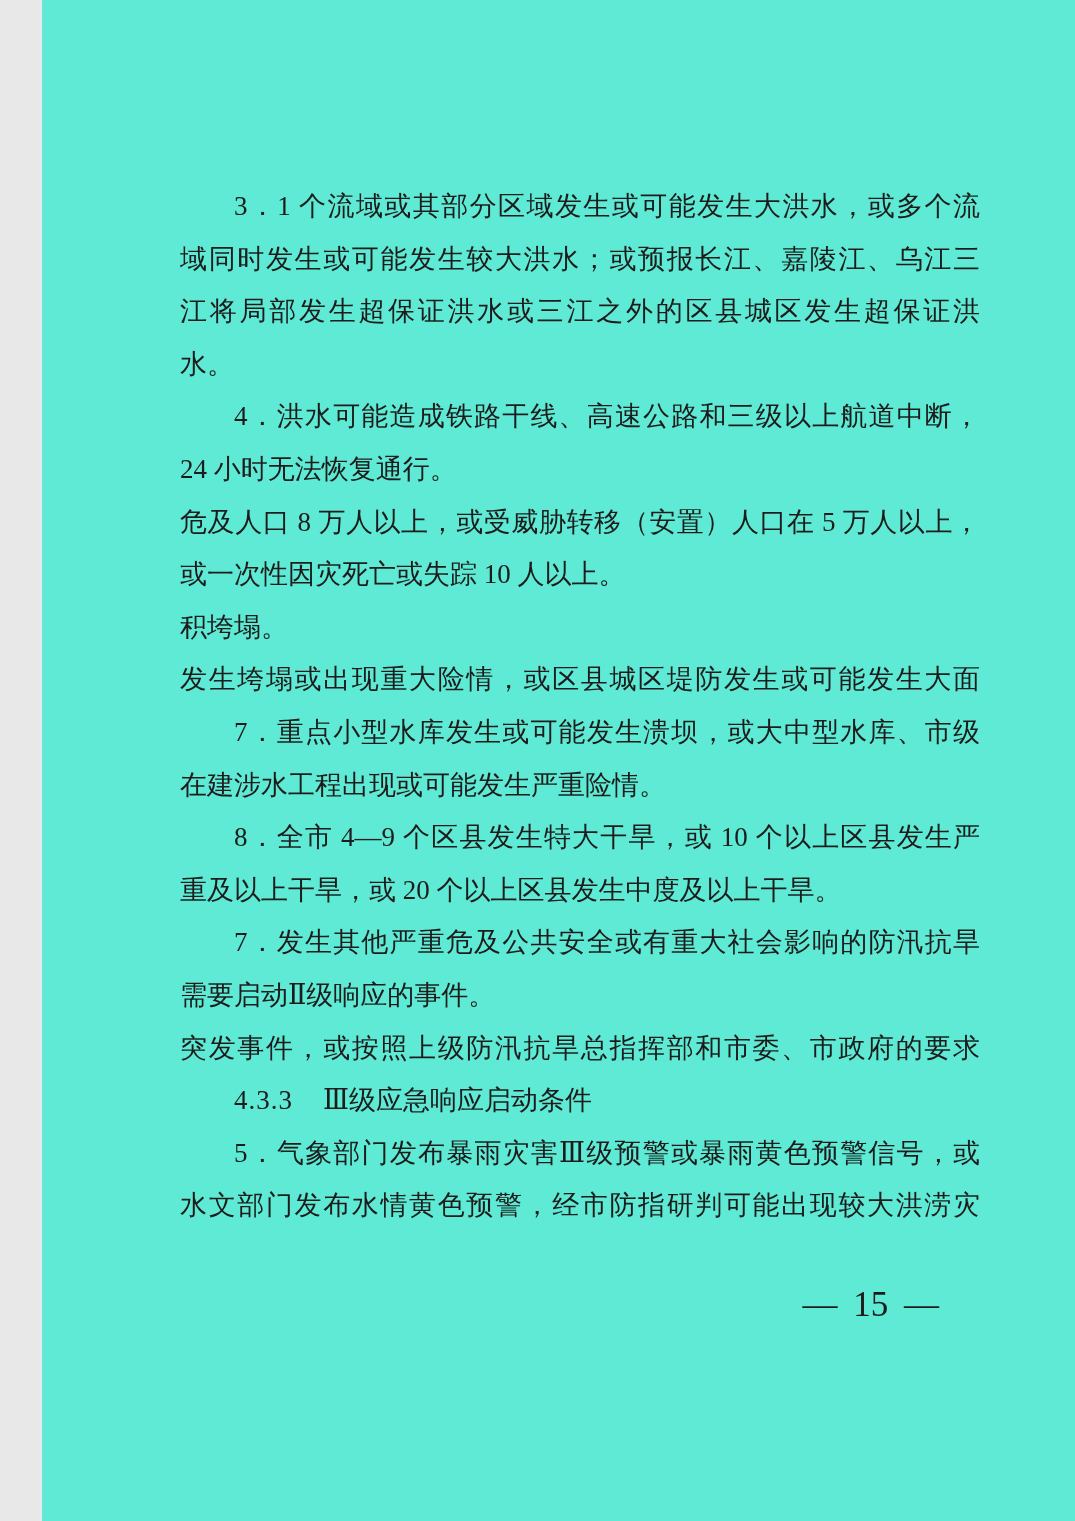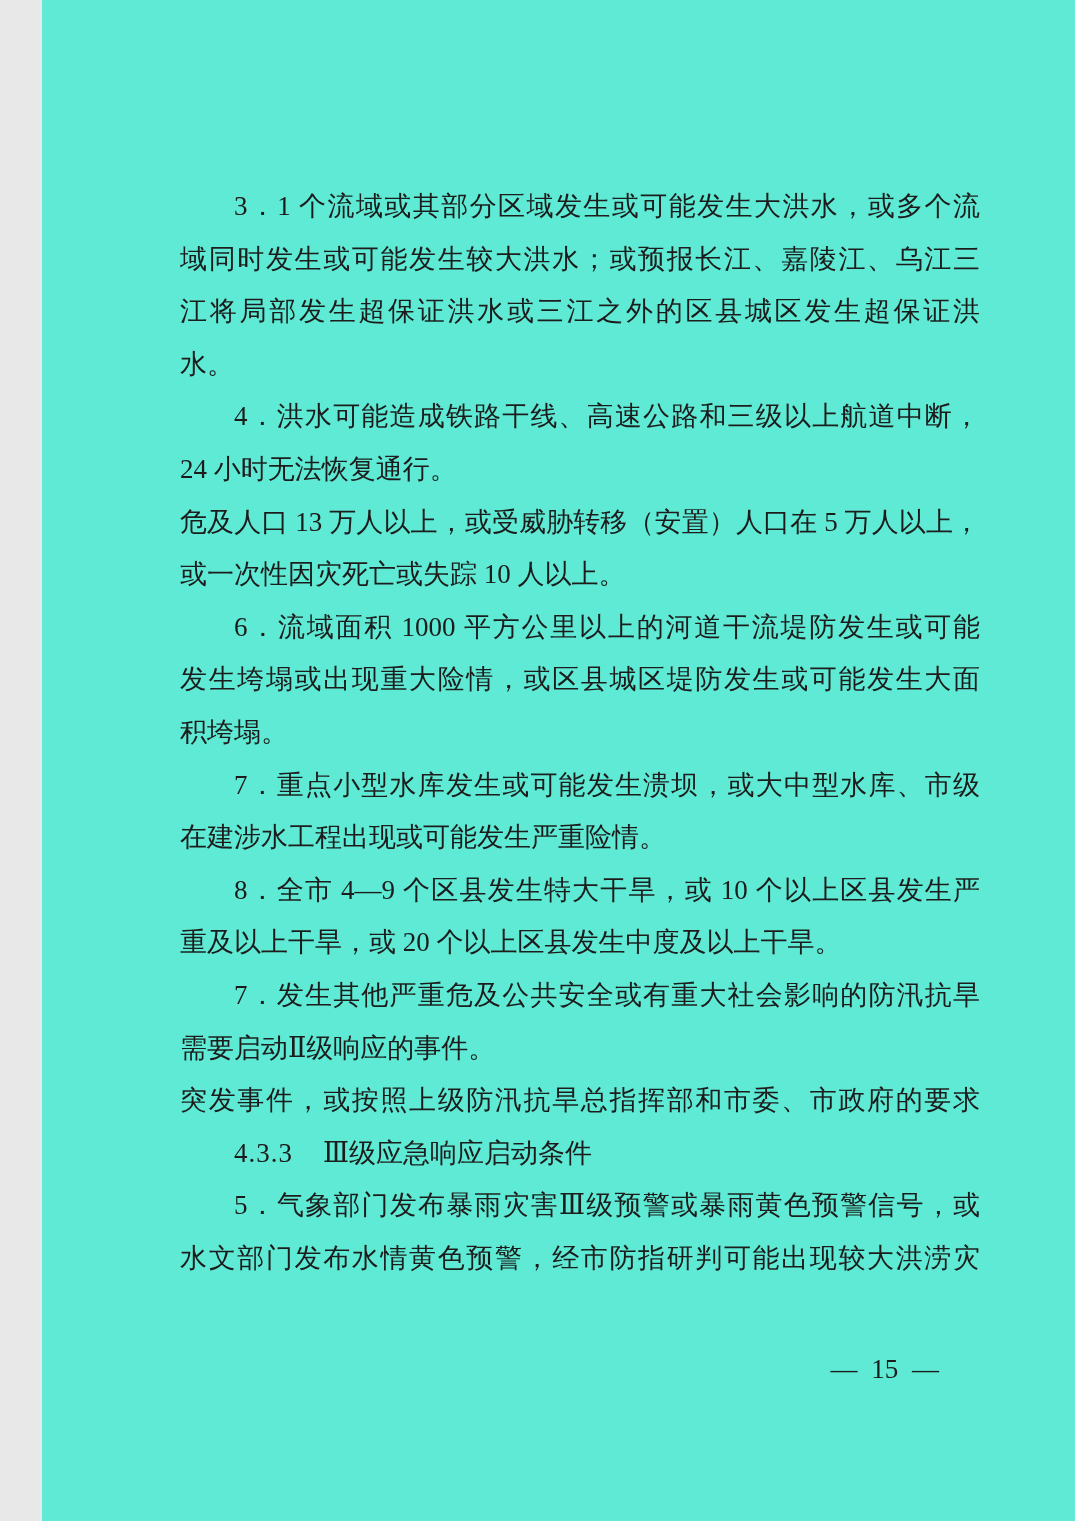--- a/index.html
+++ b/index.html
@@ -31,23 +31,23 @@
     text-align: justify;
     text-align-last: justify;
     white-space: normal;
   }
   .line.short { text-align-last: left; }
   .line.indent { text-indent: 54px; }
   .heading-line { font-weight: normal; }
   .h-num { margin-right: 30px; letter-spacing: 1px; }
   .footer {
     position: absolute;
-    top: 1352px;
+    top: 1288px;
     right: 178px;
-    font-size: 27px;
+    font-size: 35px;
     line-height: 34px;
     color: #1c1c1c;
     word-spacing: 7px;
   }
 </style>
 </head>
 <body>
 
 <div class="page">
   <div class="doc-body" id="doc-body">
@@ -55,27 +55,26 @@
         <div class="line indent">3．1 个流域或其部分区域发生或可能发生大洪水，或多个流</div>
         <div class="line">域同时发生或可能发生较大洪水；或预报长江、嘉陵江、乌江三</div>
         <div class="line">江将局部发生超保证洪水或三江之外的区县城区发生超保证洪</div>
         <div class="line short">水。</div>
       </div>
       <div class="paragraph">
         <div class="line indent">4．洪水可能造成铁路干线、高速公路和三级以上航道中断，</div>
         <div class="line short">24 小时无法恢复通行。</div>
       </div>
       <div class="paragraph">
-        <div class="line">危及人口 13 万人以上，或受威胁转移（安置）人口在 5 万人以上，</div>
+        <div class="line">危及人口 8 万人以上，或受威胁转移（安置）人口在 5 万人以上，</div>
         <div class="line short">或一次性因灾死亡或失踪 10 人以上。</div>
       </div>
       <div class="paragraph">
-        <div class="line indent">6．流域面积 1000 平方公里以上的河道干流堤防发生或可能</div>
+        <div class="line short">积垮塌。</div>
         <div class="line">发生垮塌或出现重大险情，或区县城区堤防发生或可能发生大面</div>
-        <div class="line short">积垮塌。</div>
       </div>
       <div class="paragraph">
         <div class="line indent">7．重点小型水库发生或可能发生溃坝，或大中型水库、市级</div>
         <div class="line short">在建涉水工程出现或可能发生严重险情。</div>
       </div>
       <div class="paragraph">
         <div class="line indent">8．全市 4—9 个区县发生特大干旱，或 10 个以上区县发生严</div>
         <div class="line short">重及以上干旱，或 20 个以上区县发生中度及以上干旱。</div>
       </div>
       <div class="paragraph">

